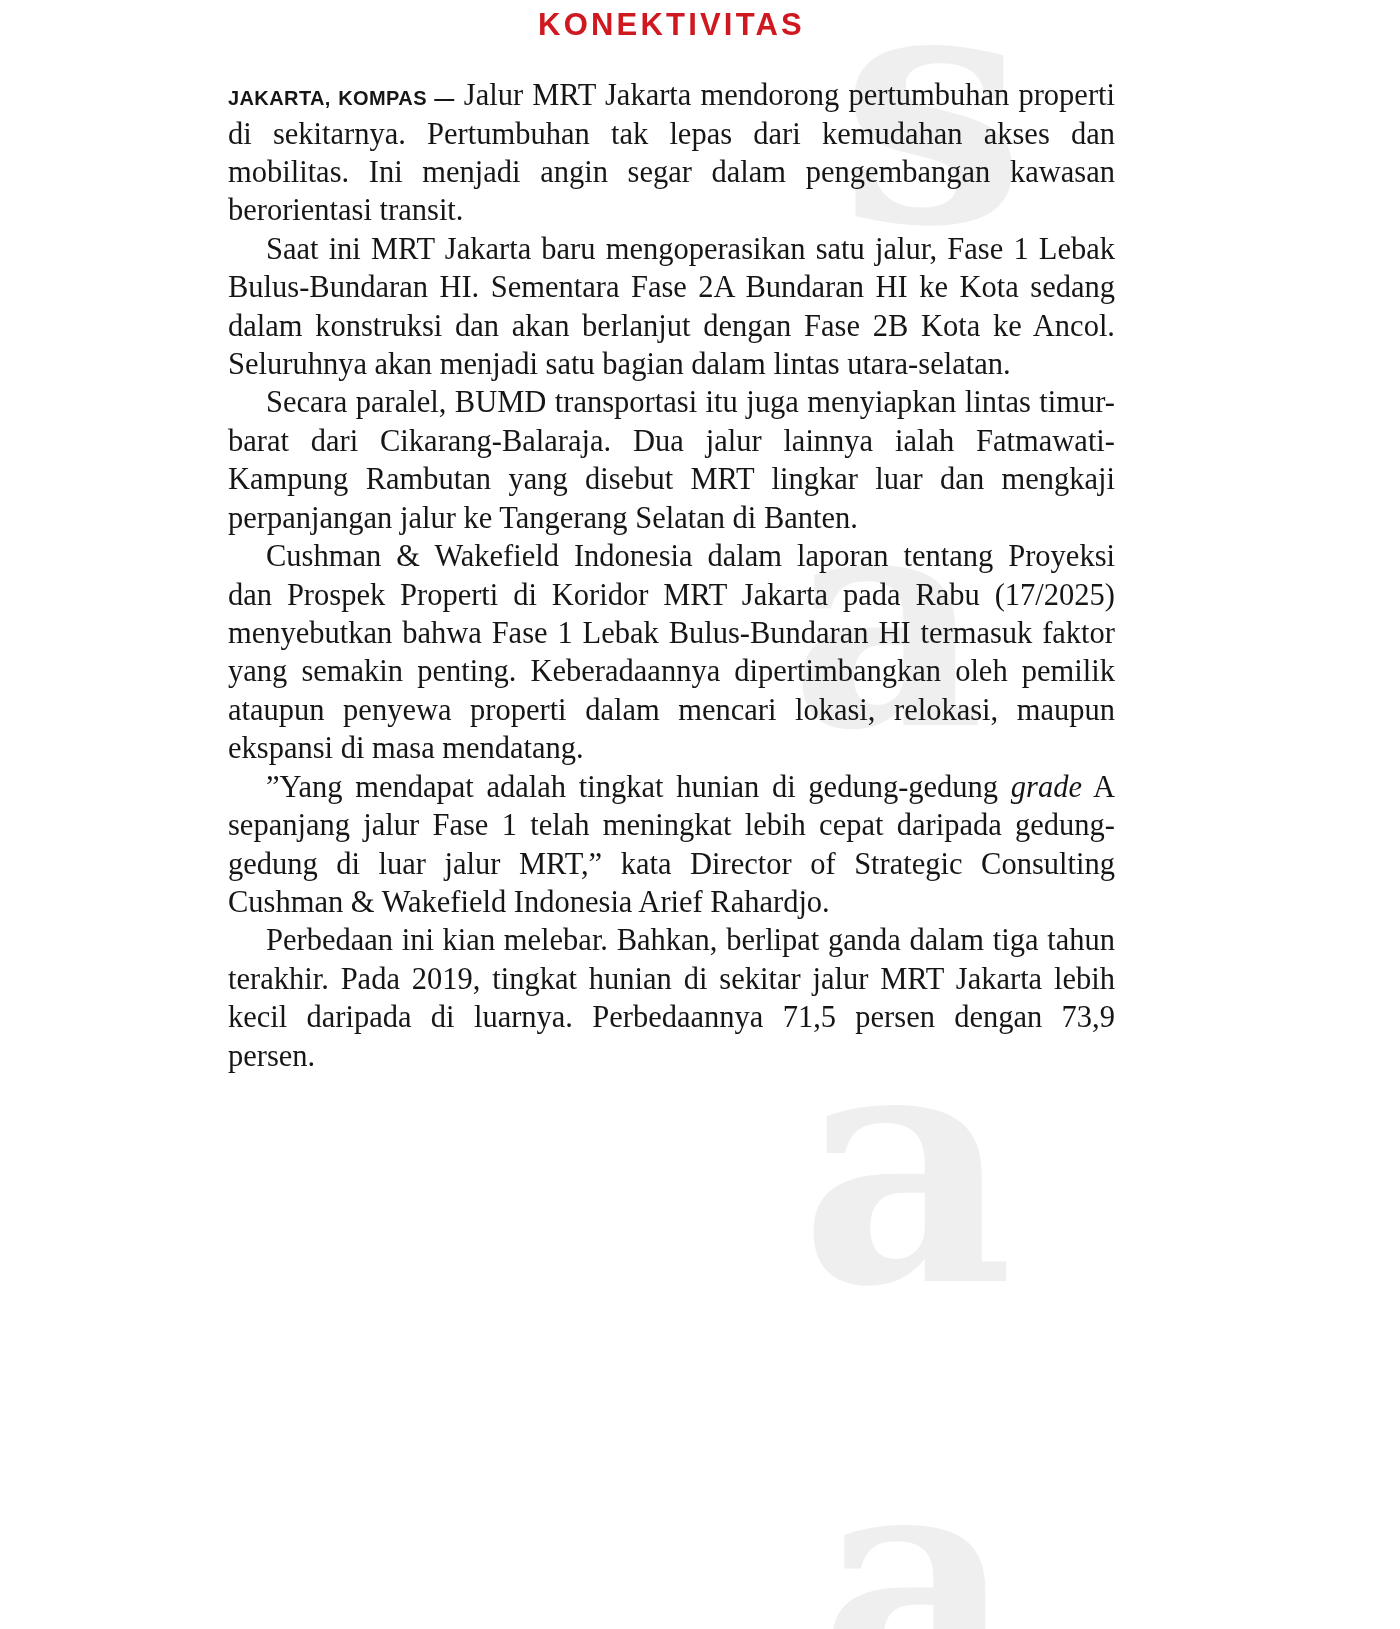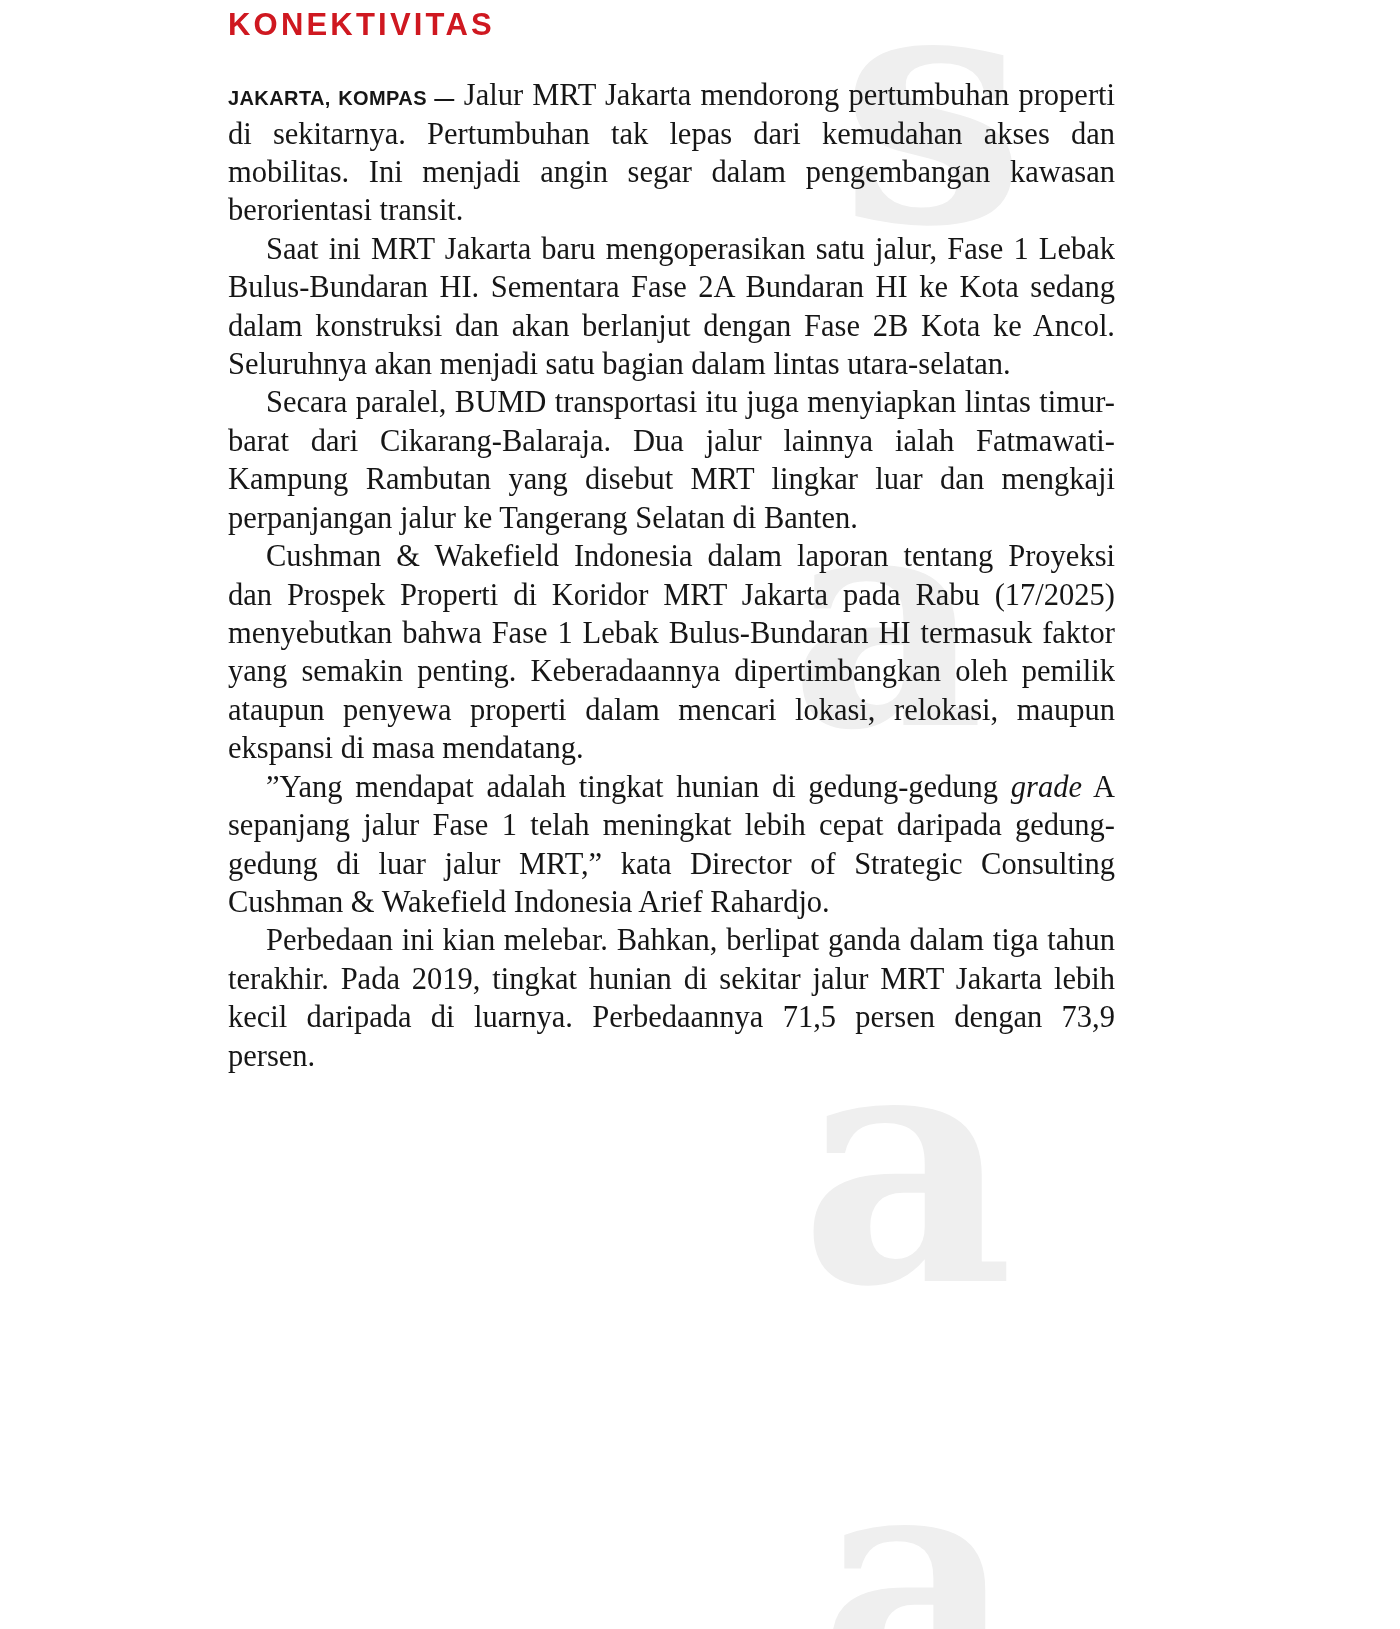--- a/index.html
+++ b/index.html
@@ -40,20 +40,21 @@
   }
 
   .kicker {
     font-family: "Liberation Sans", sans-serif;
     font-weight: 700;
     color: #cf1820;
     font-size: 31px;
     letter-spacing: 3.2px;
     margin: 8px 0 0 0;
     line-height: 1.1;
+    text-align: center;
   }
 
   .headline {
     font-family: "DejaVu Serif", serif;
     font-weight: 700;
     font-size: 72px;
     line-height: 1.12;
     letter-spacing: -1.2px;
     margin: 32px 0 0 0;
     color: #111111;

